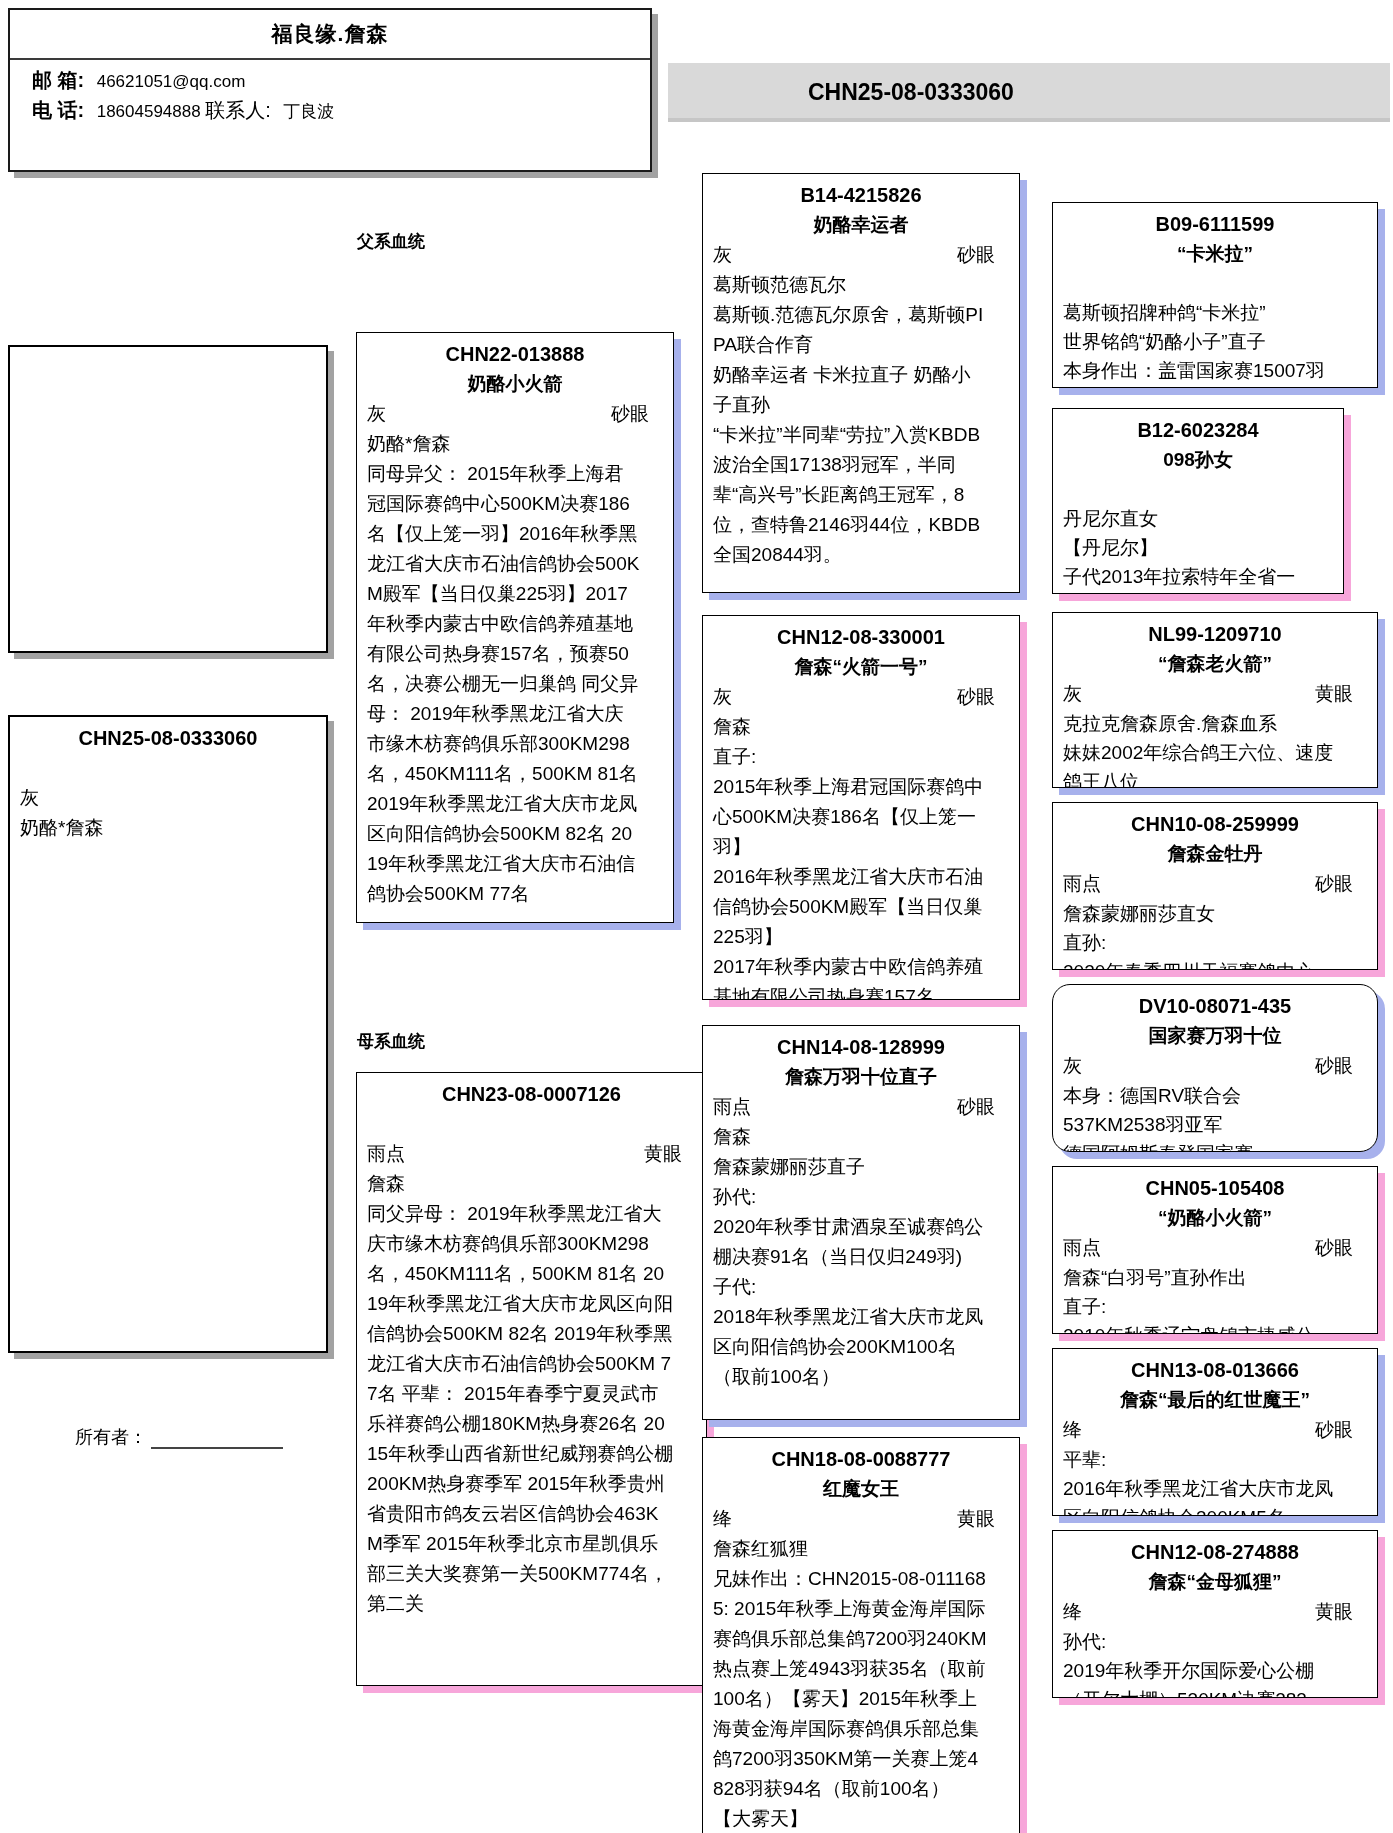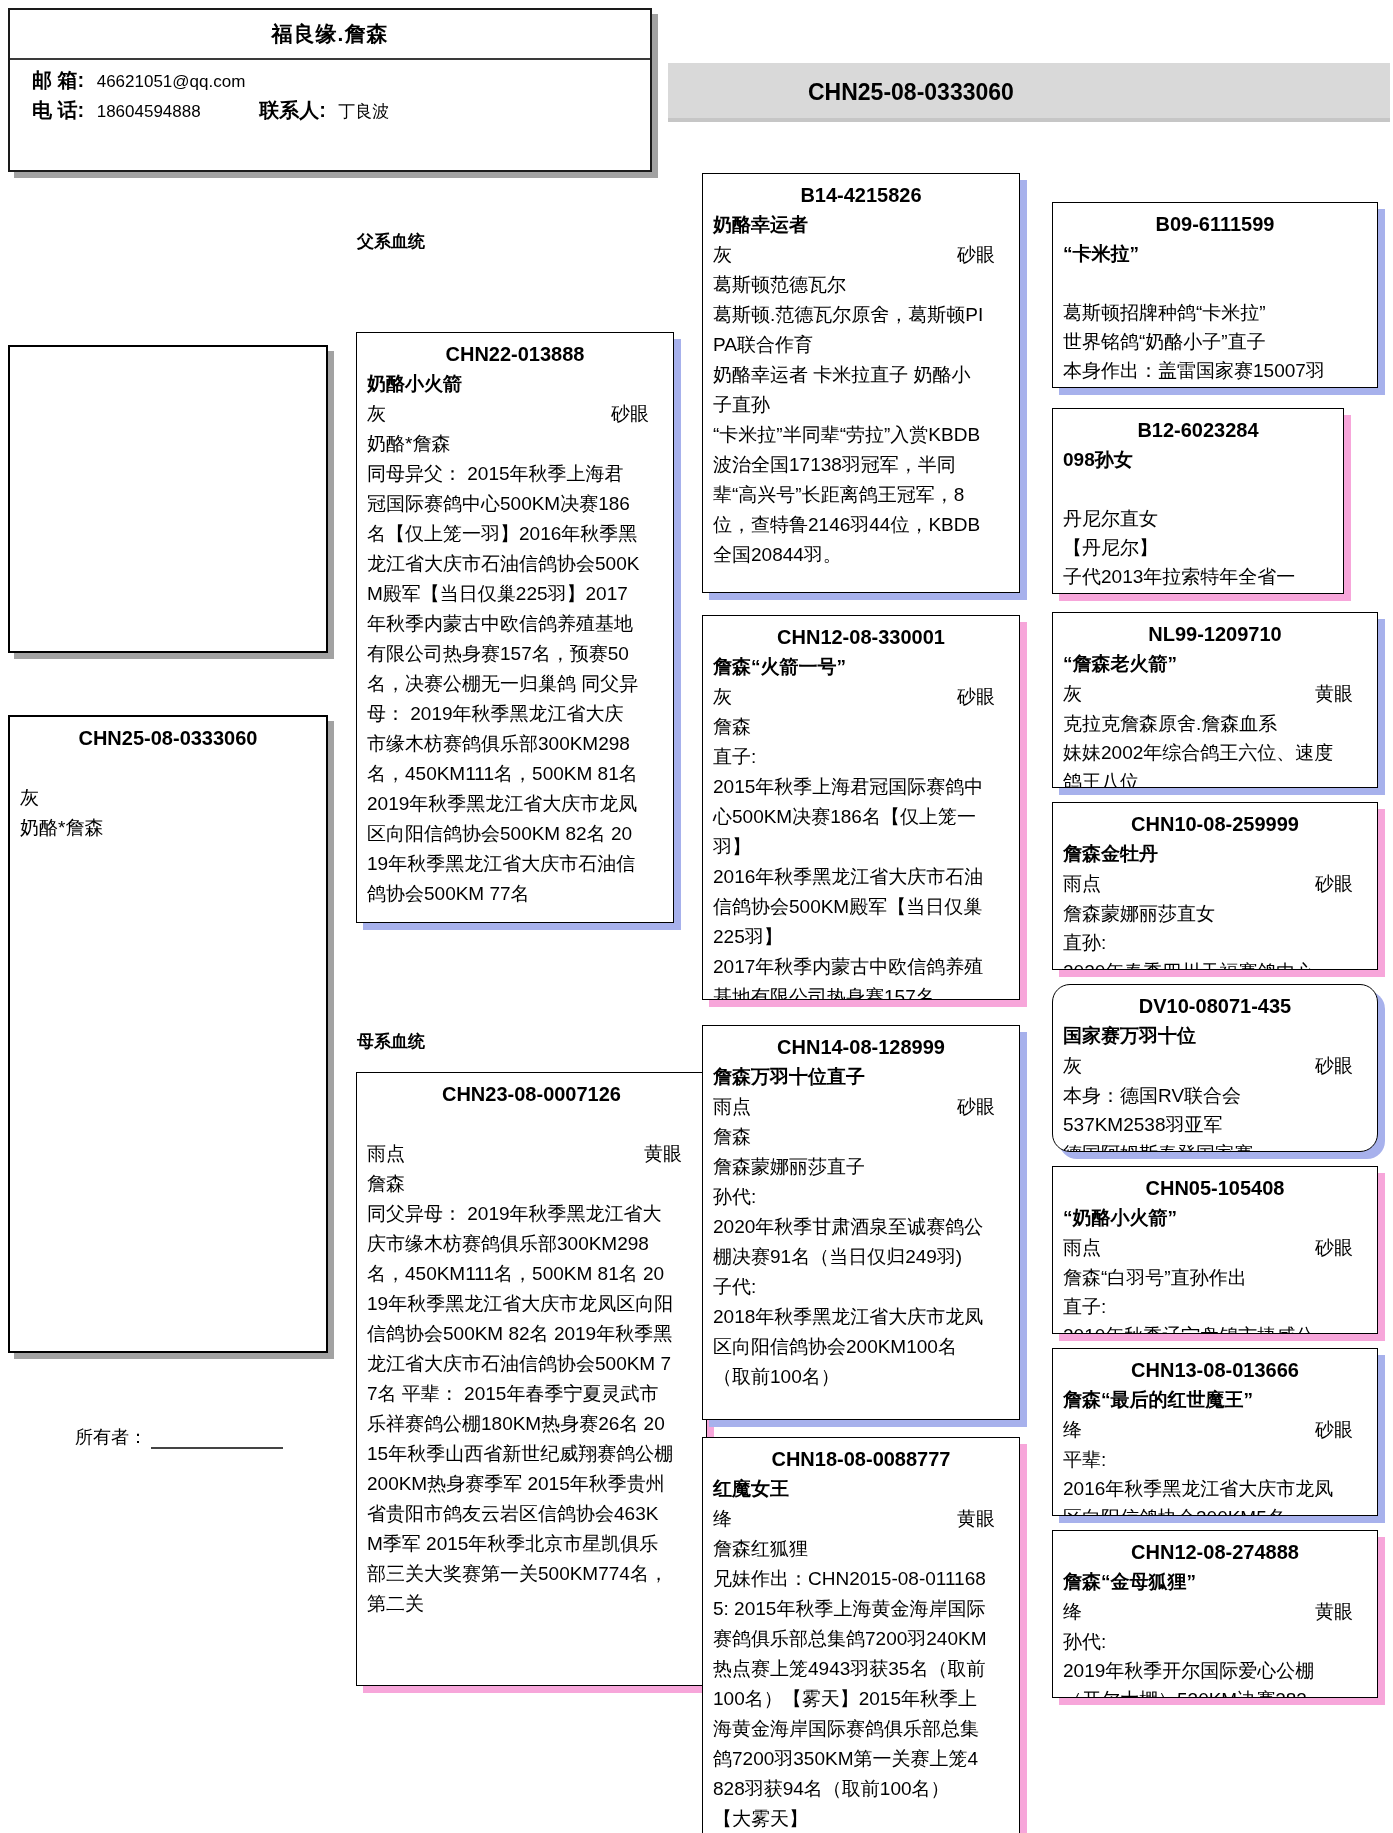--- a/index.html
+++ b/index.html
@@ -6,36 +6,36 @@
   .page{position:relative;width:1393px;height:1833px;overflow:hidden;background:#fff;
         font-family:"Liberation Sans",sans-serif;color:#000;}
   
   .header-box{position:absolute;left:8px;top:8px;width:640px;height:160px;
               border:2px solid #1a1a1a;background:#fff;box-shadow:6px 6px 0 #a2a2a2;}
   .header-title{font-size:21px;font-weight:bold;text-align:center;padding-top:10px;letter-spacing:1px;}
   .header-rule{border:none;border-top:2px solid #3a3a3a;margin:10px 0 6px 0;}
   .hrow{padding:0 0 0 22px;line-height:29px;white-space:nowrap;}
   .hlabel{font-size:20px;font-weight:bold;}
   .hval{font-size:17px;margin-left:8px;}
-  .hlabel2{font-size:20px;font-weight:bold;margin-left:54px;}
+  .hlabel2{font-size:20px;font-weight:normal;}
   
   .banner{position:absolute;left:668px;top:63px;width:722px;height:59px;background:#d9d9d9;
           border-bottom:4px solid #c6c6c6;line-height:59px;font-size:23px;font-weight:bold;
           padding-left:140px;box-sizing:border-box;}
   
   .lineage-label{position:absolute;font-size:17px;font-weight:bold;}
   
   .pbox{position:absolute;border:1px solid #000;background:#fff;box-sizing:border-box;
         padding:6px 10px;overflow:hidden;font-size:19px;line-height:30px;}
   .pbox.b2{border-width:2px;}
   .shadow-blue{box-shadow:7px 7px 0 #a7b1ec;}
   .shadow-pink{box-shadow:7px 7px 0 #f7a6da;}
   .shadow-gray{box-shadow:6px 6px 0 #a2a2a2;}
   .ptitle{font-size:20px;font-weight:bold;text-align:center;white-space:nowrap;}
-  .psub{font-size:19px;font-weight:bold;min-height:30px;white-space:nowrap;}
+  .psub{font-size:19px;font-weight:bold;text-align:center;min-height:30px;white-space:nowrap;}
   .prow{display:flex;justify-content:space-between;min-height:30px;padding-right:14px;}
   .prow.tall-gap{min-height:44px;}
   .pbody{white-space:pre-line;word-break:break-all;padding-right:22px;}
   .col4 .pbody{padding-right:28px;line-height:29px;}
   .col4 .prow{min-height:29px;}
   
   .subject-body{white-space:pre-line;margin-top:30px;}
   
   .owner{position:absolute;left:75px;top:1425px;font-size:18px;}
   .owner-line{display:inline-block;width:132px;border-bottom:2px solid #444;height:18px;

